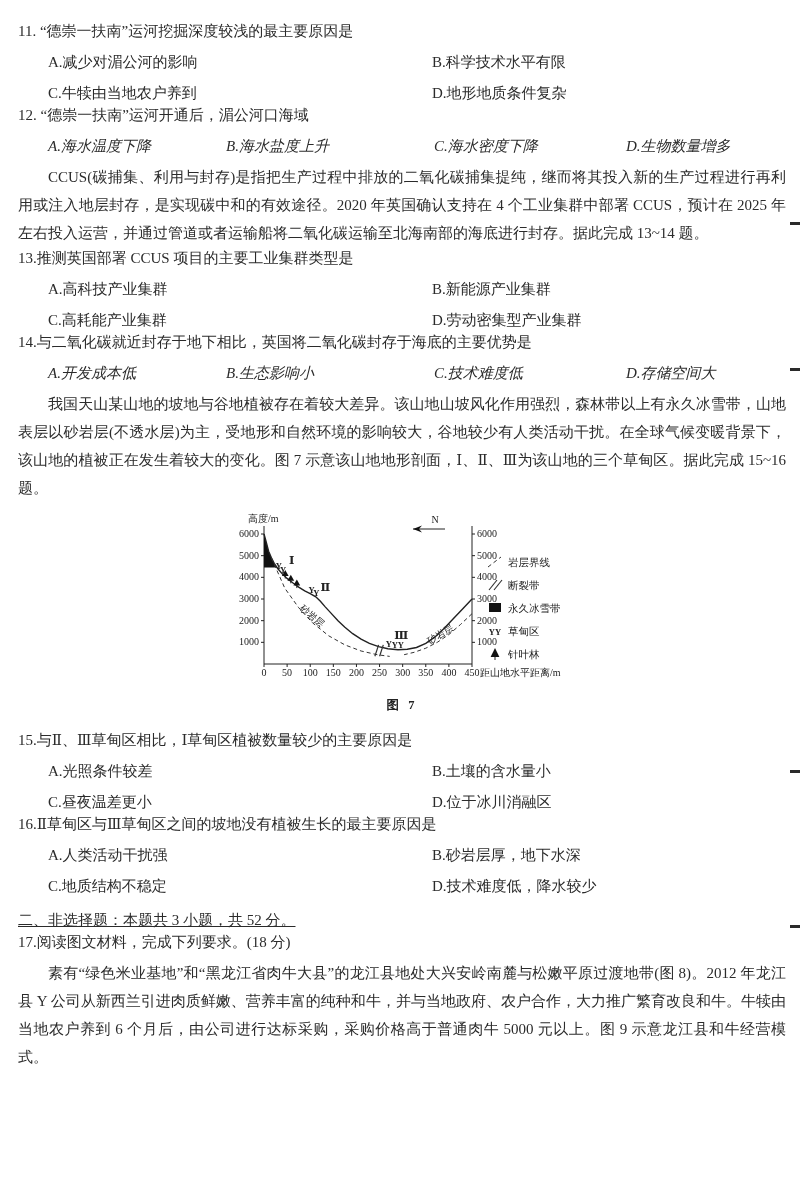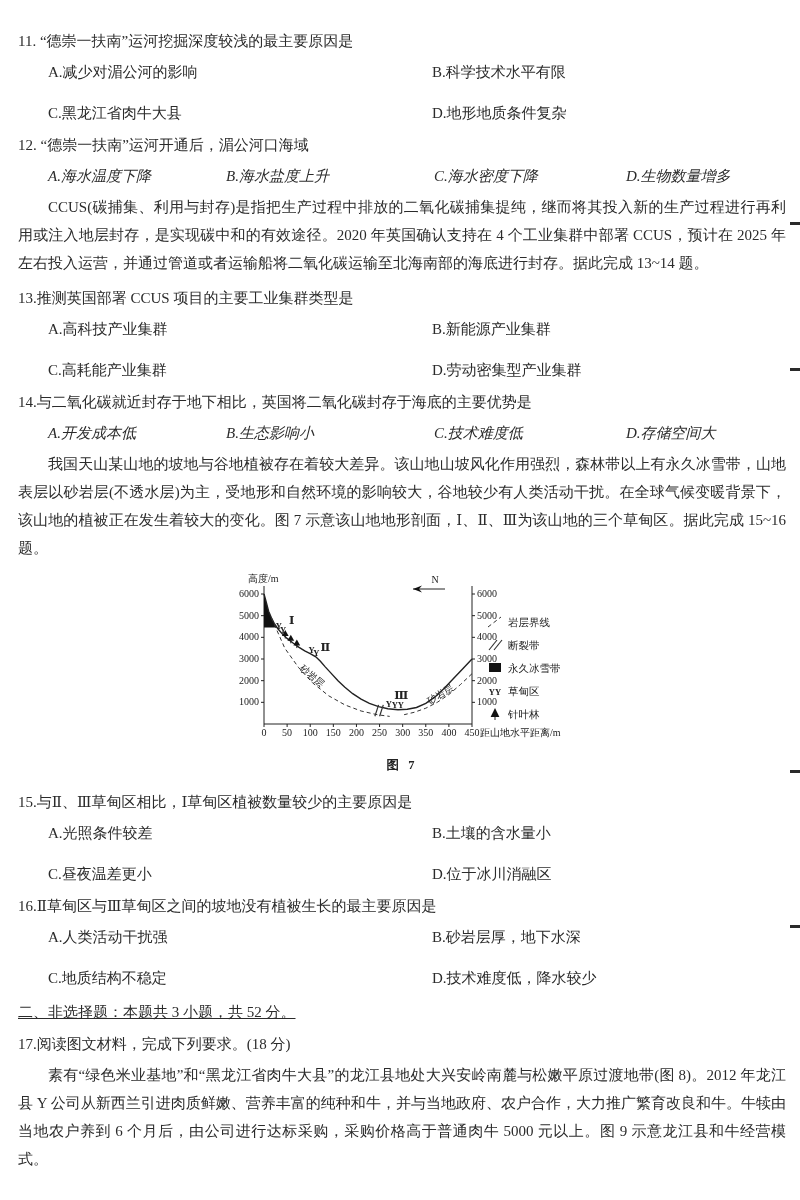--- a/index.html
+++ b/index.html
@@ -3,24 +3,24 @@
 <meta charset="utf-8">
 <style>
   * { margin:0; padding:0; box-sizing:border-box; }
   html,body { width:800px; }
   body {
     width:800px; height:1200px; background:#ffffff; overflow:hidden; position:relative;
     font-family:"Liberation Serif","DejaVu Serif",serif;
     color:#2b2b2b; font-size:15px;
   }
   .page { padding:20px 14px 0 18px; }
-  .q { margin-top:10px; }
+  .q { }
   .stem { line-height:22px; }
   .opts { margin-top:9px; padding-left:30px; }
-  .opts-2 { display:grid; grid-template-columns:384px 1fr; row-gap:19px; }
+  .opts-2 { display:grid; grid-template-columns:384px 1fr; row-gap:9px; }
   .opts-4 { display:grid; grid-template-columns:178px 208px 192px 1fr;font-style:italic; }
   .opt { line-height:22px; }
   .passage { text-indent:2em; text-align:justify; line-height:28px; margin-top:6px; }
   .section { margin-top:12px; line-height:22px;text-decoration:underline; }
   .fig { width:340px; margin:10px auto 8px; }
   .edge-mark { position:absolute; right:0; width:10px; height:3px; background:#2a2a2a; }
 
   #fig7 text { font-family:"Liberation Serif","DejaVu Serif",serif; fill:#222; }
   #fig7 .tk { font-size:10px; }
   #fig7 .lb { font-size:10px; }
@@ -39,21 +39,21 @@
 </head>
 <body>
 
 <div class="page">
 
   <div class="q">
     <div class="stem"><span class="qn">11. </span><span>“德崇一扶南”运河挖掘深度较浅的最主要原因是</span></div>
     <div class="opts opts-2">
       <span class="opt">A.减少对湄公河的影响</span>
       <span class="opt">B.科学技术水平有限</span>
-      <span class="opt">C.黑龙江省肉牛大县</span>
+      <span class="opt">C.牛犊由当地农户养到</span>
       <span class="opt">D.地形地质条件复杂</span>
     </div>
   </div>
 
   <div class="q">
     <div class="stem"><span class="qn">12. </span><span>“德崇一扶南”运河开通后，湄公河口海域</span></div>
     <div class="opts opts-4">
       <span class="opt">A.海水温度下降</span>
       <span class="opt">B.海水盐度上升</span>
       <span class="opt">C.海水密度下降</span>

